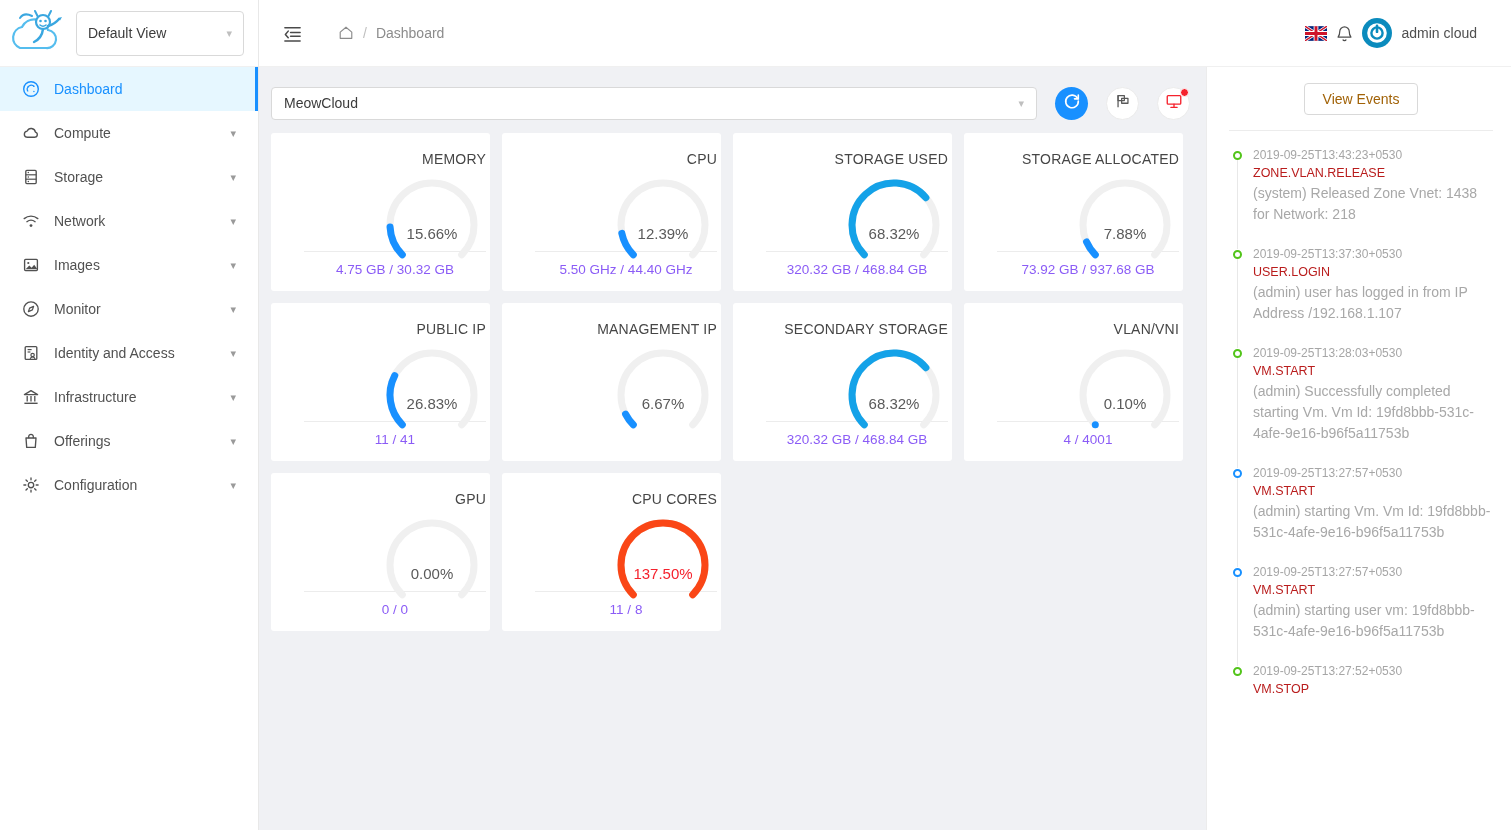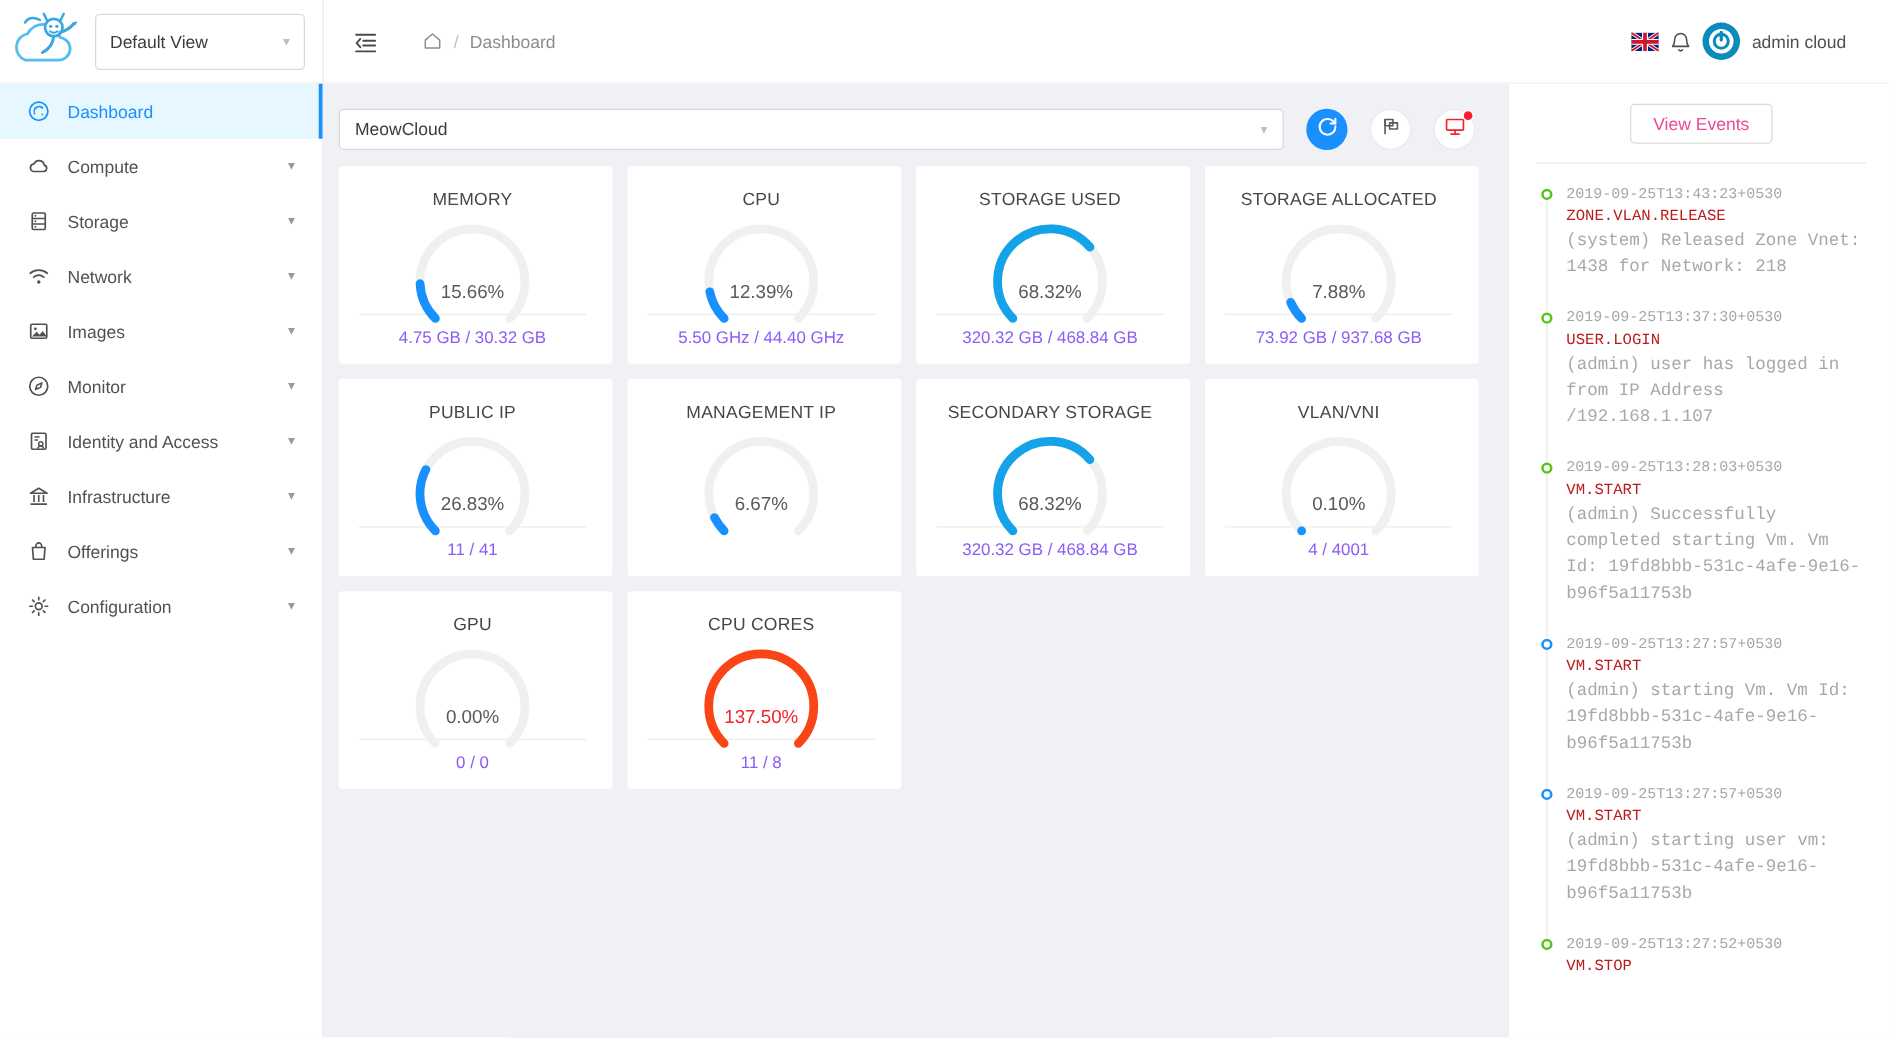--- a/index.html
+++ b/index.html
@@ -65,21 +65,21 @@
   .breadcrumb .home { color: #8c8c8c; display:flex; cursor:pointer;}
   .breadcrumb .sep { color: #bfbfbf; }
   .topbar-right { margin-left: auto; display: flex; align-items: center; gap: 8px; padding-right: 18px;}
   .flag { width: 22px; height: 15px; cursor: pointer; }
   .bell { cursor: pointer; color: #4d4d4d; display:flex;}
   .user { display: flex; align-items: center; gap: 10px; cursor: pointer; }
   .avatar { width: 30px; height: 30px; border-radius: 50%; background: #0b8bbd; display:flex; align-items:center; justify-content:center;}
   .user-name { font-size: 14px; color: #4f4f4f; }
 
   .content {
-    flex: 1; background: #f0f1f4; display: flex; min-height: 0; gap: 10px;
+    flex: 1; background: #f0f1f4; display: flex; min-height: 0;
   }
   .left-pane { flex: 1; min-width: 0; padding: 12px 0 0 0; display:flex; flex-direction:column;}
   .zone-row {
     display: flex; align-items: center; gap: 18px;
     padding: 0 16px 0 12px; height: 48px;
   }
   .zone-select {
     flex: 1; height: 33px; background: #fff;
     border: 1px solid #d9d9d9; border-radius: 4px;
     display: flex; align-items: center; justify-content: space-between;
@@ -96,22 +96,22 @@
   .round-btn.alert { background: #fff; border: 1px solid #ebebeb; color: #f5222d; }
   .badge-dot {
     position: absolute; top: 0px; right: 0px;
     width: 9px; height: 9px; border-radius: 50%;
     background: #f5222d; border: 1px solid #fff;
   }
 
   .cards { padding: 6px 12px 12px 12px; display: flex; flex-wrap: wrap; gap: 12px; align-content: flex-start;}
   .card {
     width: 219px; height: 158px; background: #fff; border-radius: 3px;
-    display: flex; flex-direction: column; align-items: center;
-    padding: 18px 21px 0 16px;
+    display: flex; flex-direction: column; align-items: flex-end;
+    padding: 18px 4px 0 16px;
   }
   .card-title { font-size: 14px; color: #464646; letter-spacing: .2px; text-align:center; }
   .gauge-wrap { margin-top: 8px; position: relative; width: 108px; height: 100px; }
   .gauge-wrap svg { position: absolute; top: 0; left: 0; }
   .gauge-val {
     position: absolute; width: 100%; text-align: center;
     top: 50px; font-size: 15px; color: #5a5a5a;
   }
   .gauge-val.danger { color: #f5222d; }
   .card-foot {
@@ -122,25 +122,25 @@
 
   
   .events-pane {
     width: 305px; flex: 0 0 305px; background: #fff;
     border-left: 1px solid #ececec;
     padding: 16px 18px 0 22px; overflow: hidden;
   }
   .view-events-btn {
     display: block; margin: 0 auto; padding: 7px 18px;
     border: 1px solid #d9d9d9; border-radius: 4px; background: #fff;
-    font-size: 14px; color: #ec4899; cursor: pointer;
+    font-size: 14px; color: #a16207; cursor: pointer;
     font-family: "Liberation Sans", sans-serif;
   }
   .events-divider { height: 1px; background: #ececec; margin: 15px 0 0 0; }
-  .timeline { position: relative; padding-top: 15px; font-family: Liberation Mono, monospace; }
+  .timeline { position: relative; padding-top: 15px; }
   .tl-item { position: relative; padding: 0 0 20px 24px; }
   .tl-item::before {
     content: ""; position: absolute; left: 4px; top: 5px;
     width: 9px; height: 9px; border-radius: 50%;
     border: 2px solid var(--dot, #52c41a); background: #fff; box-sizing: border-box;
   }
   .tl-item::after {
     content: ""; position: absolute; left: 8px; top: 14px;
     width: 1px; height: calc(100% - 10px); background: #e8e8e8;
   }

